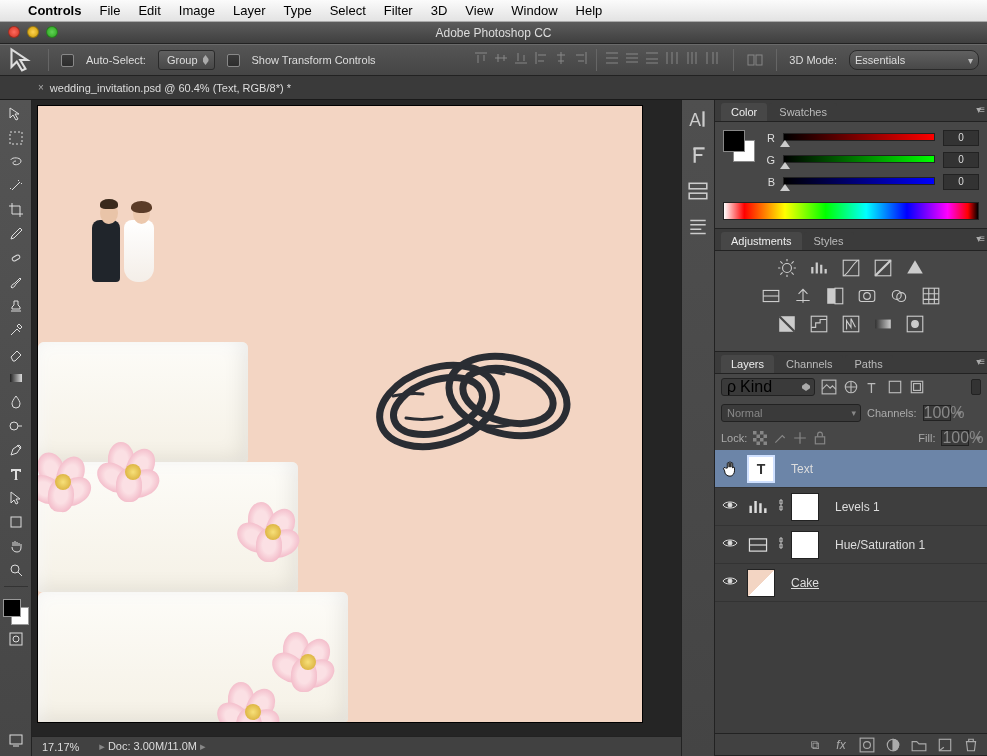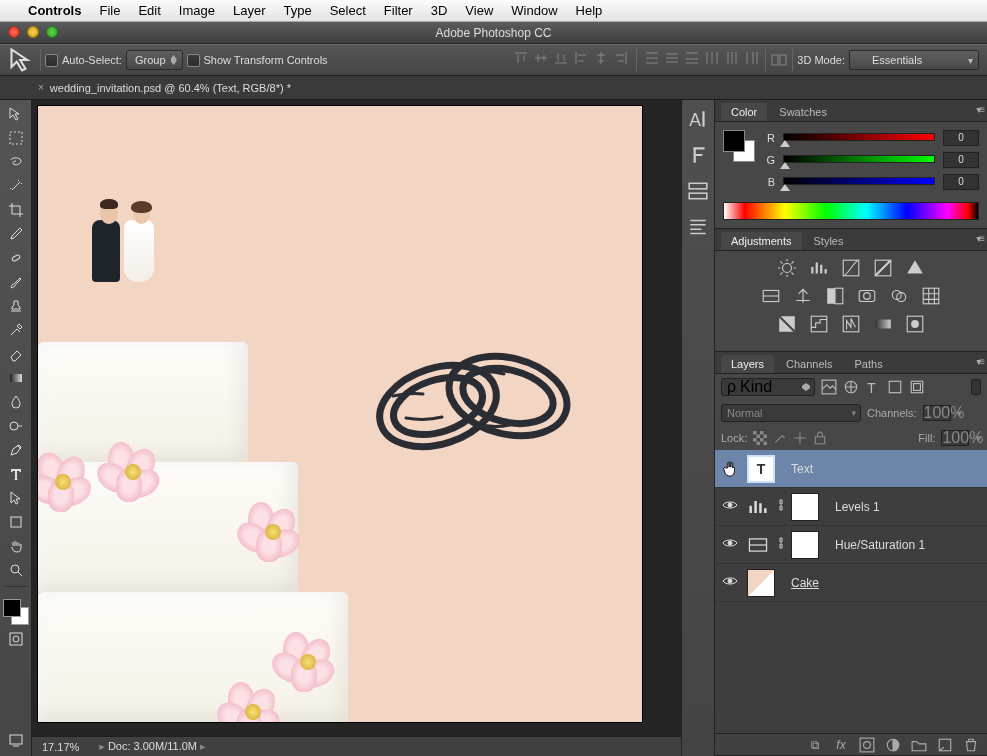--- a/index.html
+++ b/index.html
@@ -12,29 +12,29 @@
 
   
   .app-titlebar { height: 22px; background: linear-gradient(#5c5c5c,#3f3f3f); position: relative; display: flex; align-items: center; justify-content: center; font-size: 12px; color: #ddd; border-bottom: 1px solid #222; }
   .traffic { position: absolute; left: 8px; top: 4px; display: flex; gap: 7px; }
   .traffic span { width: 12px; height: 12px; border-radius: 50%; display: block; border: 1px solid rgba(0,0,0,0.3); }
   .tr-red { background: radial-gradient(#ff6b5e,#d2301f); }
   .tr-yel { background: radial-gradient(#ffd454,#cc9a00); }
   .tr-grn { background: radial-gradient(#61d256,#28a31b); }
 
   
-  .options-bar { height: 32px; background: linear-gradient(#555,#454545); border-top: 1px solid #6a6a6a; border-bottom: 1px solid #222; display: flex; align-items: center; padding: 0 8px; gap: 4px; color: #ddd; font-size: 11px; }
+  .options-bar { height: 32px; background: linear-gradient(#555,#454545); border-top: 1px solid #6a6a6a; border-bottom: 1px solid #222; display: flex; align-items: center; padding: 0 8px; gap: 12px; color: #ddd; font-size: 11px; }
   .options-bar .tool-ico { width: 28px; height: 24px; display: flex; align-items: center; justify-content: center; }
   .checkbox { width: 13px; height: 13px; border: 1px solid #888; background: linear-gradient(#3a3a3a,#2d2d2d); border-radius: 2px; }
   .select-box { height: 20px; background: linear-gradient(#606060,#484848); border: 1px solid #2a2a2a; border-radius: 3px; padding: 0 16px 0 8px; display: flex; align-items: center; position: relative; }
   .select-box::after { content: ""; position: absolute; right: 5px; top: 4px; width: 6px; height: 10px; background: linear-gradient(#aaa,#aaa); clip-path: polygon(0 40%, 50% 0, 100% 40%, 100% 60%, 50% 100%, 0 60%); }
   .align-icons { display: flex; gap: 2px; margin-left: auto; }
   .align-ico { width: 18px; height: 18px; opacity: 0.45; display:flex; align-items:center; justify-content:center; }
   .opt-sep { width: 1px; height: 22px; background: #2e2e2e; border-right: 1px solid #666; }
-  .ws-select { height: 20px; width: 130px; background: linear-gradient(#606060,#484848); border: 1px solid #2a2a2a; border-radius: 2px; display: flex; align-items: center; padding: 0 22px; position: relative; }
+  .ws-select { height: 20px; width: 130px; background: linear-gradient(#606060,#484848); border: 1px solid #2a2a2a; border-radius: 8px; display: flex; align-items: center; padding: 0 5px; position: relative; }
   .ws-select::after { content: "▾"; position: absolute; right: 5px; color: #bbb; font-size: 10px; }
 
   
   .doc-tabbar { height: 24px; background: #3a3a3a; border-bottom: 1px solid #1a1a1a; display: flex; align-items: center; padding-left: 38px; font-size: 11px; color: #ddd; }
   .doc-tab { display: flex; align-items: center; gap: 6px; }
   .doc-tab .x { color: #aaa; font-size: 10px;}
 
   
   .workspace { display: flex; height: calc(756px - 22px - 22px - 32px - 24px); }
   .left-toolbar { width: 32px; background: linear-gradient(#545454,#464646); border-right: 1px solid #222; display: flex; flex-direction: column; align-items: center; padding-top: 4px; gap: 4px; }

